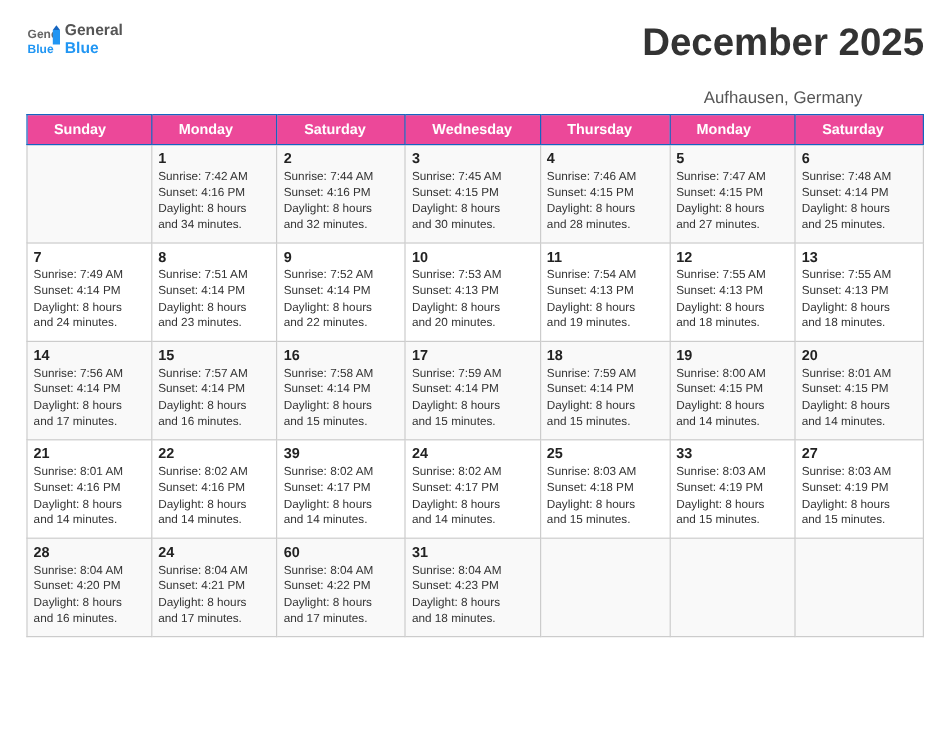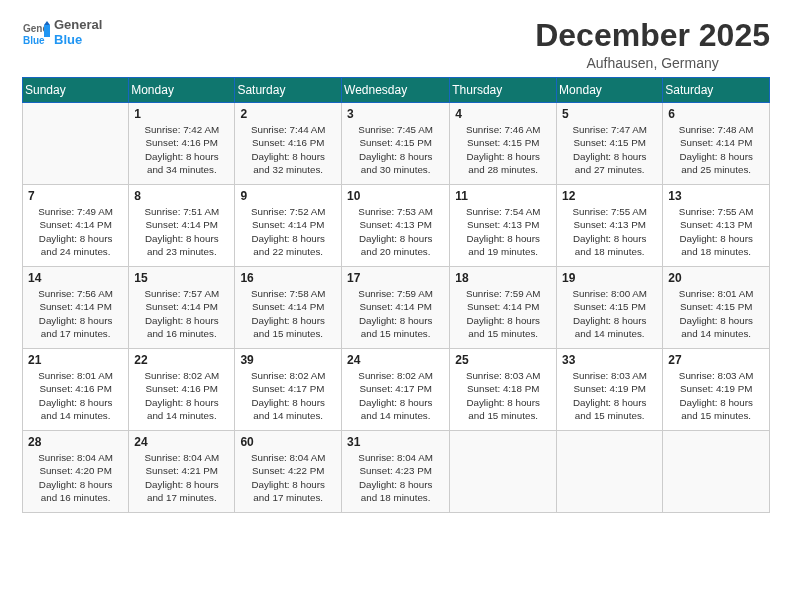--- a/index.html
+++ b/index.html
@@ -37,35 +37,35 @@
     }
     .month-title {
       font-size: 32px;
       font-weight: bold;
       color: #333;
       line-height: 1.1;
     }
     .location {
       font-size: 14px;
       color: #555;
-      margin-top: 2px;
+      margin-top: 20px;
     }
     .calendar {
       width: 100%;
       border-collapse: collapse;
       margin-top: 6px;
       font-size: 10.5px;
     }
     .calendar thead tr th {
-      background: #0f766e;
+      background: #ec4899;
       color: #fff;
       text-align: left;
-      padding: 5px 2px;
+      padding: 5px 22px;
       font-size: 12px;
-      font-weight: normal;
+      font-weight: bold;
       border: 1px solid #1565c0;
     }
     .calendar tbody tr td {
       vertical-align: top;
       border: 1px solid #ccc;
       padding: 4px 5px;
       width: 113px;
       min-height: 70px;
       height: 82px;
     }
@@ -79,21 +79,20 @@
       font-weight: bold;
       font-size: 12px;
       display: block;
       margin-bottom: 2px;
       color: #222;
     }
     .day-info {
       font-size: 9.8px;
       color: #333;
       line-height: 1.35;
-      text-align: center;
     }
     .empty-cell {
       background: #f9f9f9;
     }
   </style>
 </head>
 <body>
 
 <div class="page">
   <div class="header-row">

